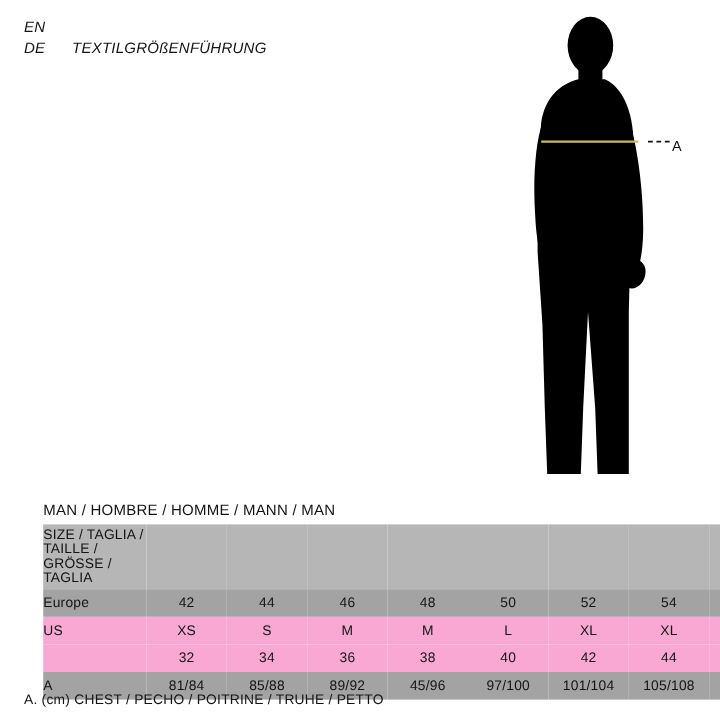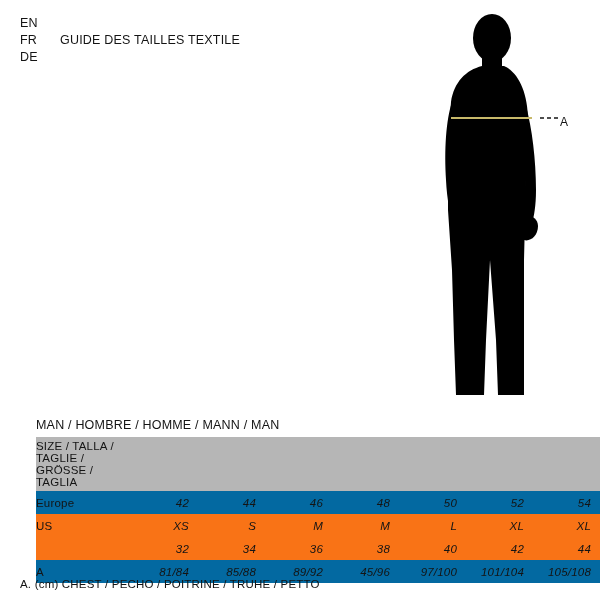--- a/index.html
+++ b/index.html
@@ -28,20 +28,21 @@
     left: 20px;
     top: 16px;
     width: 360px;
   }
   .lang-row {
     display: flex;
     align-items: baseline;
     height: 17px;
     font-size: 12.5px;
     letter-spacing: 0.2px;
+    font-style: italic;
   }
   .lang-code {
     width: 40px;
     flex: 0 0 40px;
     color: #141414;
   }
   .lang-text {
     color: #141414;
     white-space: nowrap;
   }
@@ -111,33 +112,32 @@
     height: 17px;
     vertical-align: middle;
     letter-spacing: 0.2px;
   }
   td.label-cell {
     width: 86px;
     padding-left: 3px;
   }
   td.val-cell {
     width: 67px;
-    text-align: right;
+    text-align: center;
     padding-left: 3px;
-    font-style: italic;
   }
   tr.row-head td {
     background: #b6b6b6;
     font-size: 11.5px;
   }
   tr.row-shade td {
-    background: #f97316;
+    background: #f9a8d4;
   }
   tr.row-plain td {
-    background: #0369a1;
+    background: #a3a3a3;
   }
 
   .footnote {
     position: absolute;
     left: 20px;
     top: 578px;
     font-size: 11.5px;
     letter-spacing: 0.2px;
     color: #141414;
     white-space: nowrap;
@@ -146,25 +146,22 @@
 </head>
 <body>
 
 <div class="page">
 
   <div class="lang-block">
     <div class="lang-row">
       <span class="lang-code">EN</span>
     </div>
     <div class="lang-row">
-      <span class="lang-code">FR</span>
-      <span class="lang-text">GUIDE DES TAILLES TEXTILE</span>
-    </div>
-    <div class="lang-row">
       <span class="lang-code">DE</span>
+      <span class="lang-text">TEXTILGRÖßENFÜHRUNG</span>
     </div>
   </div>
 
 
   <div class="figure-area">
     <svg class="figure-svg" viewBox="0 0 160 395">
 
       <ellipse cx="72" cy="28" rx="19" ry="24" fill="#000000"></ellipse>
 
       <rect x="62" y="48" width="20" height="12" fill="#000000"></rect>
@@ -182,21 +179,21 @@
       <line x1="120" y1="108" x2="140" y2="108" stroke="#141414" stroke-width="1.4" stroke-dasharray="4,3"></line>
     </svg>
     <div class="measure-label">A</div>
   </div>
 
   <div class="table-wrap">
     <div class="man-title">MAN / HOMBRE / HOMME / MANN / MAN</div>
     <table class="size-table">
       <tbody>
           <tr class="row-head">
-        <td class="label-cell">SIZE / TALLA / TAGLIE / GRÖSSE / TAGLIA</td>
+        <td class="label-cell">SIZE / TAGLIA / TAILLE / GRÖSSE / TAGLIA</td>
         <td class="val-cell"></td>
         <td class="val-cell"></td>
         <td class="val-cell"></td>
         <td class="val-cell"></td>
         <td class="val-cell"></td>
         <td class="val-cell"></td>
         <td class="val-cell"></td>
         <td class="val-cell"></td>
       </tr>
       <tr class="row-plain">

